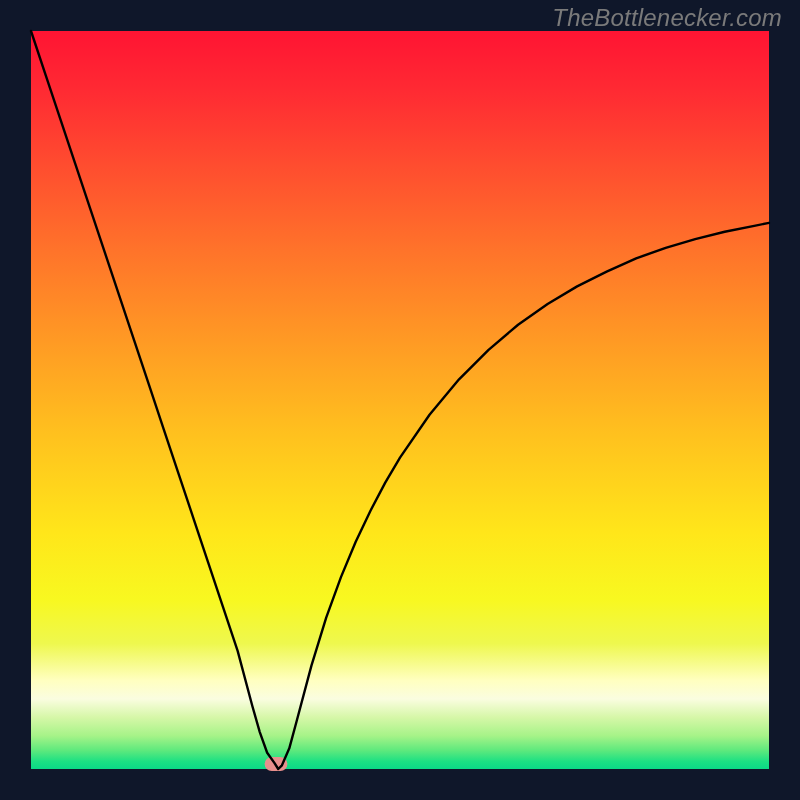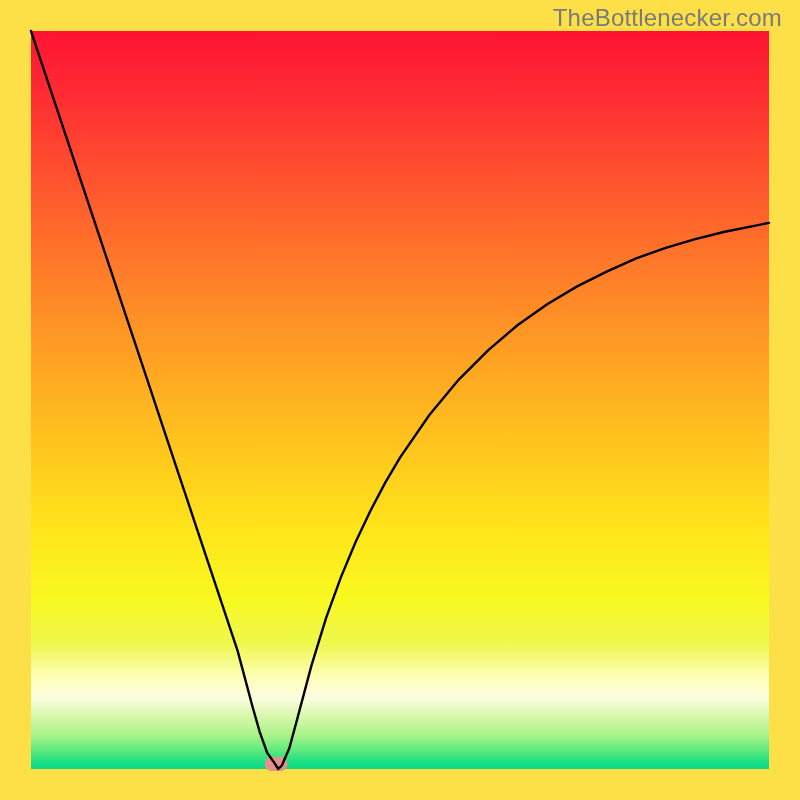--- a/index.html
+++ b/index.html
@@ -7,22 +7,23 @@
     padding: 0;
     width: 800px;
     height: 800px;
     overflow: hidden;
     background: #000;
     font-family: Arial, Helvetica, sans-serif;
   }
   .frame {
     width: 800px;
     height: 800px;
-    background: #fde047;
+    background: #0f172a;
     position: relative;
+    font-style: italic;
   }
   .watermark {
     position: absolute;
     top: 4px;
     right: 18px;
     color: #7a7a7a;
     font-size: 24px;
     font-weight: 500;
     letter-spacing: 0.2px;
     z-index: 20;

